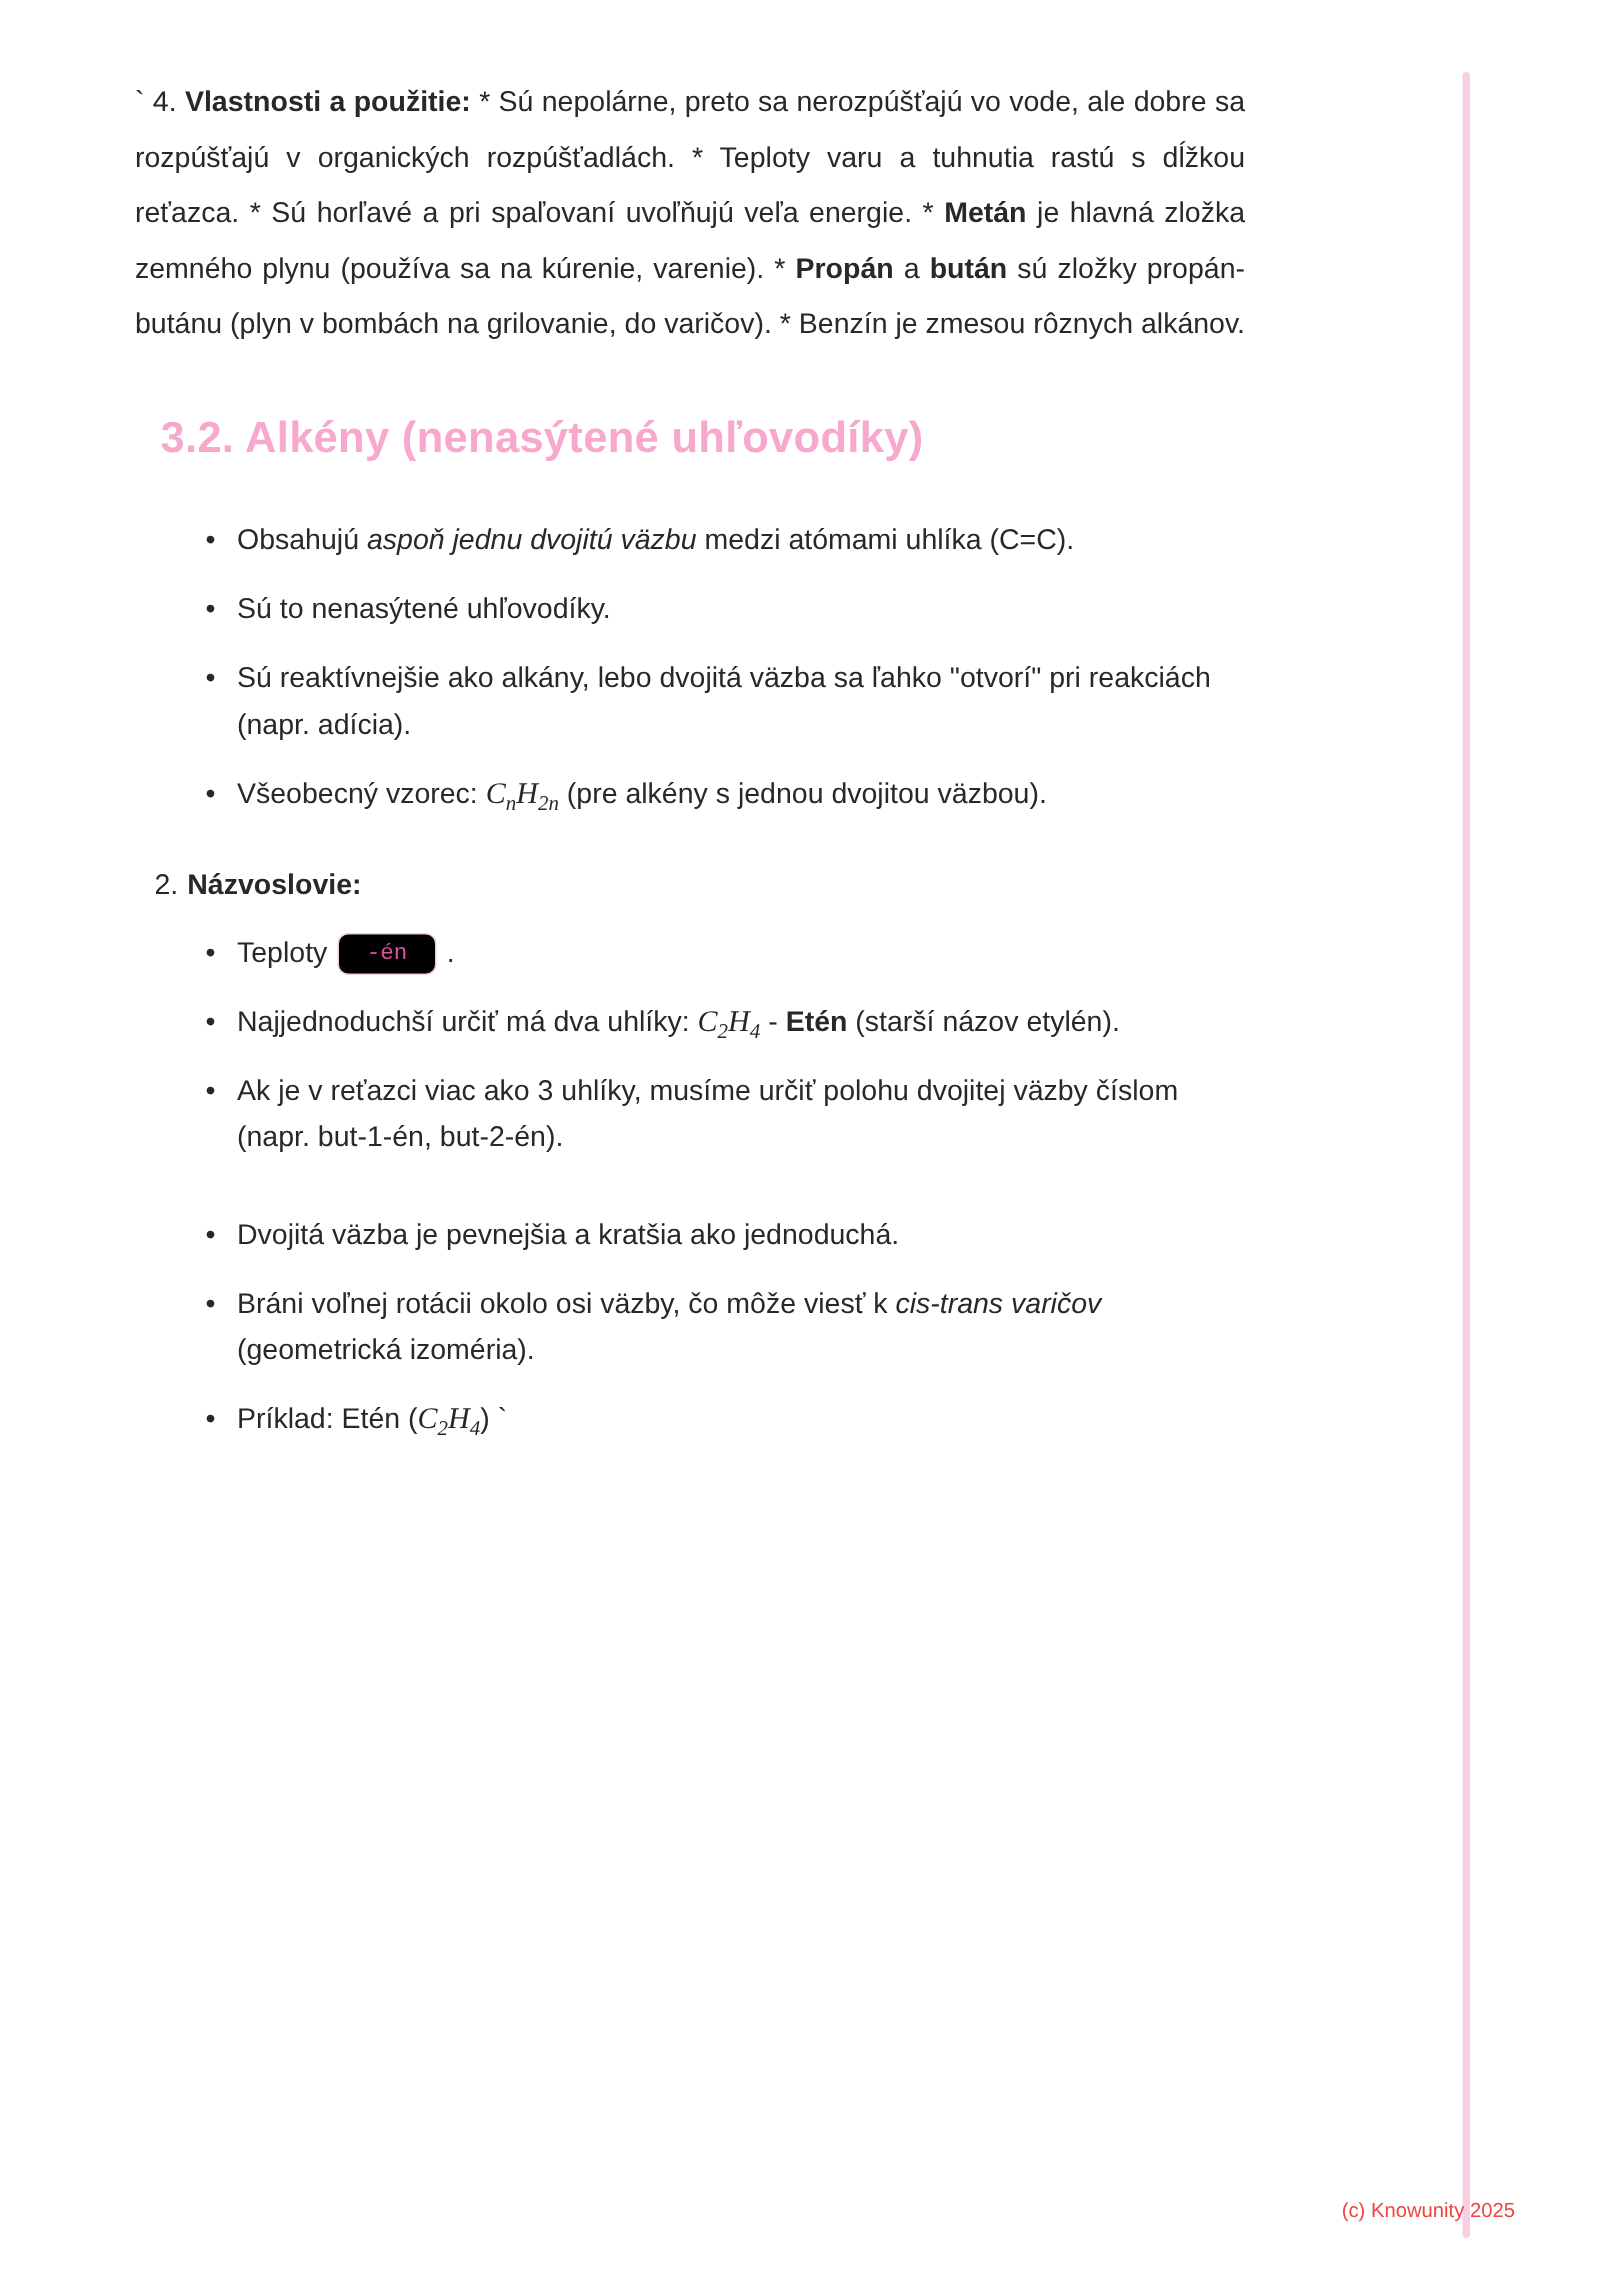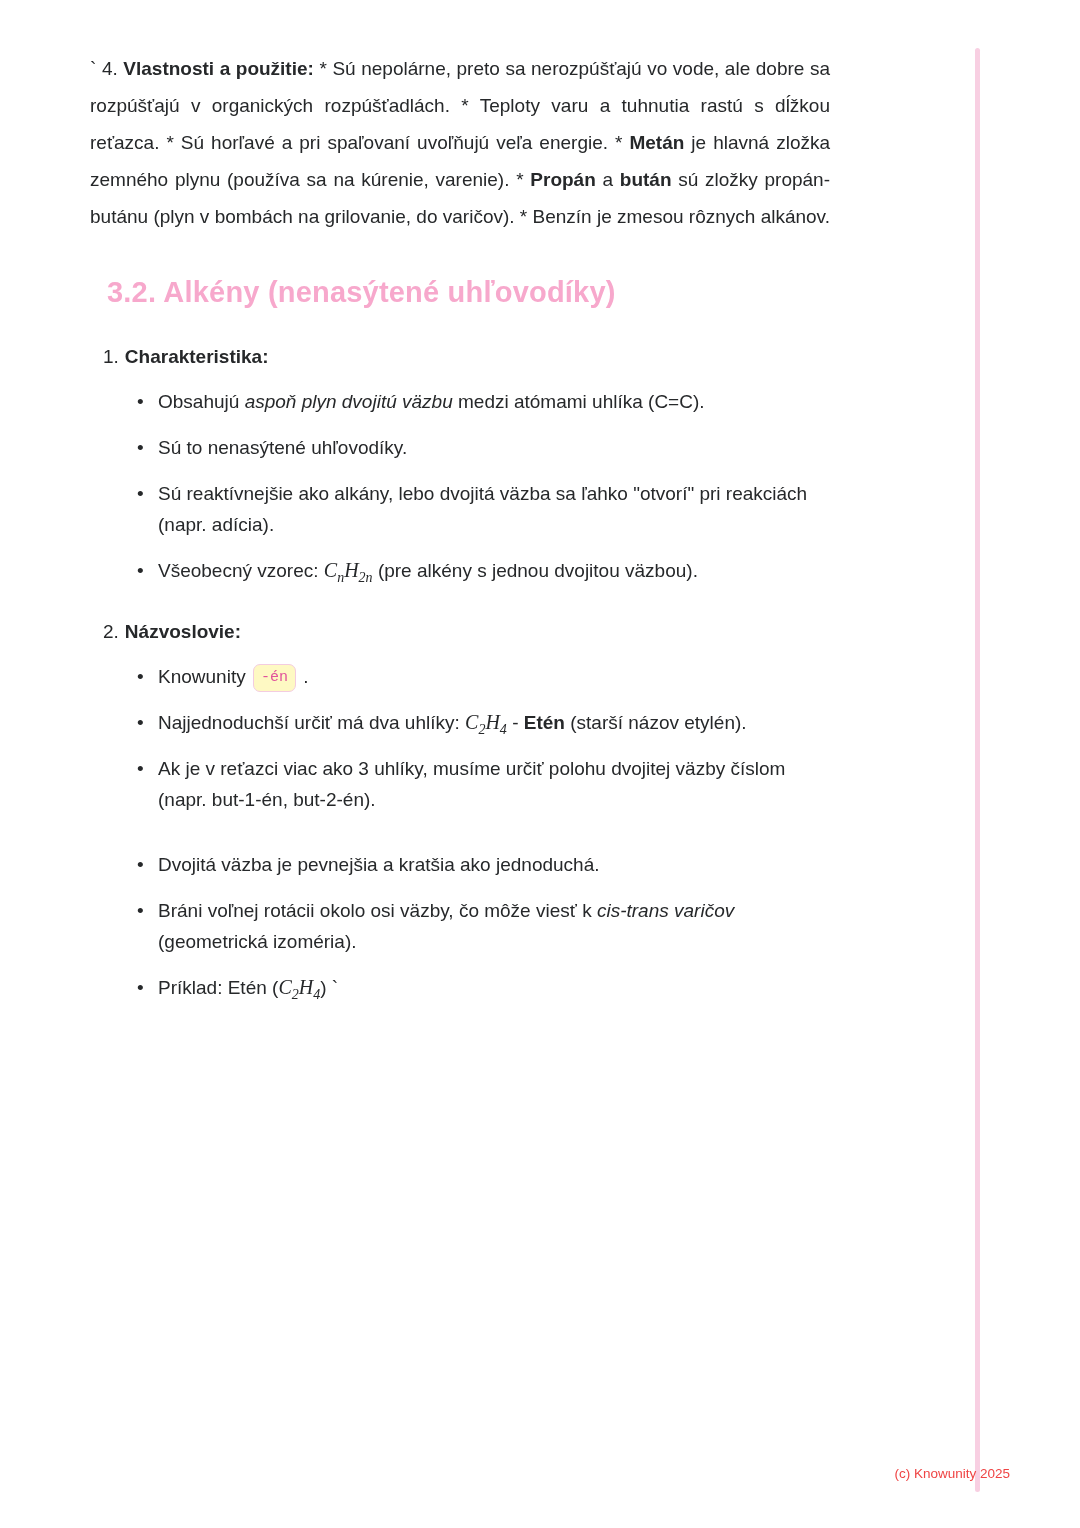--- a/index.html
+++ b/index.html
@@ -45,23 +45,23 @@
   .math{
     font-family:"Liberation Serif", serif;font-style:italic;font-size:20px;
   }
   sub.math{
     font-size:14px;font-style:italic;line-height:0;
   }
   .code-chip{
     display:inline-block;
     font-family:"Liberation Mono", monospace;
     font-size:15px;line-height:18px;
-    padding:4px 7px;margin:0 2px;
+    padding:4px 18px;margin:0 2px;
     border-radius:7px;
-    background:#fef9c3;
+    background:#000000;
     border:1px solid #f3cce0;
     color:#e0529c;
     vertical-align:2px;
   }
   .accent-bar{
     position:absolute;top:48px;bottom:36px;right:100px;width:5px;
     background:var(--accent-bar);border-radius:3px;
   }
   .footer{
     position:absolute;right:70px;bottom:47px;
@@ -71,27 +71,24 @@
 </head>
 <body>
 
 <div class="page">
 
   <p class="intro"><span>` 4. </span><span class="b">Vlastnosti a použitie:</span><span> * Sú nepolárne, preto sa nerozpúšťajú vo vode, ale dobre sa rozpúšťajú v organických rozpúšťadlách. * Teploty varu a tuhnutia rastú s dĺžkou reťazca. * Sú horľavé a pri spaľovaní uvoľňujú veľa energie. * </span><span class="b">Metán</span><span> je hlavná zložka zemného plynu (používa sa na kúrenie, varenie). * </span><span class="b">Propán</span><span> a </span><span class="b">bután</span><span> sú zložky propán-butánu (plyn v bombách na grilovanie, do varičov). * Benzín je zmesou rôznych alkánov.</span></p>
 
   <h2 class="h2">3.2. Alkény (nenasýtené uhľovodíky)</h2>
 
   <div class="sec">
-    <div class="sec-title">
-      <span class="sec-num">1.</span><span class="b">Charakteristika:</span>
-    </div>
     <div class="bullets">
       <div class="bullet">
         <span class="dot">•</span>
-        <div class="bullet-text"><span>Obsahujú </span><span class="i">aspoň plyn dvojitú väzbu</span><span> medzi atómami uhlíka (C=C).</span></div>
+        <div class="bullet-text"><span>Obsahujú </span><span class="i">aspoň jednu dvojitú väzbu</span><span> medzi atómami uhlíka (C=C).</span></div>
       </div>
       <div class="bullet">
         <span class="dot">•</span>
         <div class="bullet-text"><span>Sú to nenasýtené uhľovodíky.</span></div>
       </div>
       <div class="bullet">
         <span class="dot">•</span>
         <div class="bullet-text"><span>Sú reaktívnejšie ako alkány, lebo dvojitá väzba sa ľahko "otvorí" pri reakciách (napr. adícia).</span></div>
       </div>
       <div class="bullet">
@@ -101,21 +98,21 @@
     </div>
   </div>
 
   <div class="sec">
     <div class="sec-title">
       <span class="sec-num">2.</span><span class="b">Názvoslovie:</span>
     </div>
     <div class="bullets">
       <div class="bullet">
         <span class="dot">•</span>
-        <div class="bullet-text"><span>Knowunity </span><span class="code-chip">-én</span><span> .</span></div>
+        <div class="bullet-text"><span>Teploty </span><span class="code-chip">-én</span><span> .</span></div>
       </div>
       <div class="bullet">
         <span class="dot">•</span>
         <div class="bullet-text"><span>Najjednoduchší určiť má dva uhlíky: </span><span class="math">C</span><sub class="math">2</sub><span class="math">H</span><sub class="math">4</sub><span> - </span><span class="b">Etén</span><span> (starší názov etylén).</span></div>
       </div>
       <div class="bullet">
         <span class="dot">•</span>
         <div class="bullet-text"><span>Ak je v reťazci viac ako 3 uhlíky, musíme určiť polohu dvojitej väzby číslom (napr. but-1-én, but-2-én).</span></div>
       </div>
     </div>

